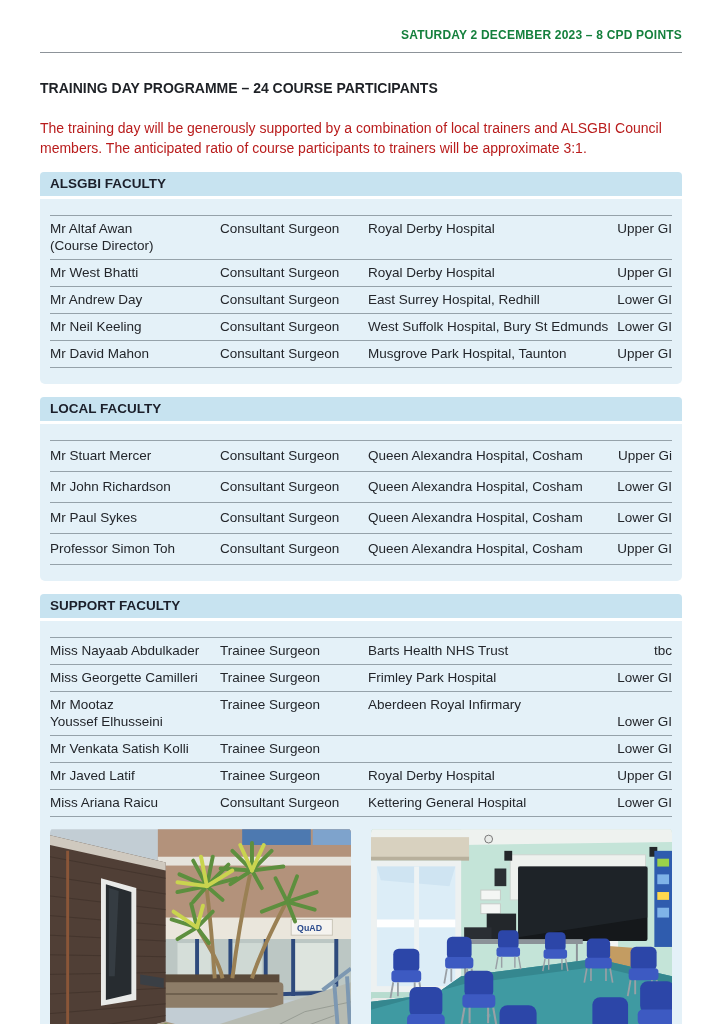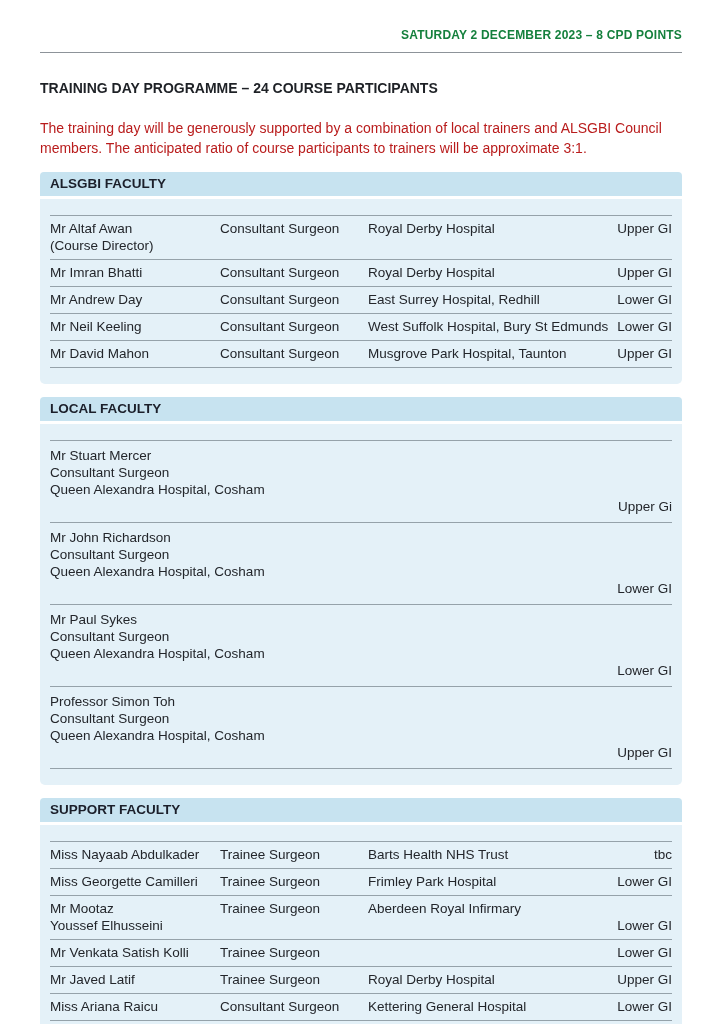--- a/index.html
+++ b/index.html
@@ -14,21 +14,21 @@
   .intro h1 { font-size:14px; margin:0 0 23px 0; color:#1e2126; font-weight:bold; }
   .intro p { font-size:14px; line-height:1.42; margin:0; color:#b91c1c; max-width:648px; }
 
   .faculty { margin-top:13px; }
   .sec-head { background:#c7e3f0; color:#1b1f2a; font-weight:bold; font-size:13.5px;
               padding:4px 10px 5px 10px; border-radius:4px 4px 0 0; margin-bottom:3px; }
   .sec-body { background:#e4f1f8; border-radius:0 0 5px 5px; padding:16px 10px; }
   .rows { border-bottom:1px solid #95a2aa; }
   .t-row { display:flex; align-items:flex-start; border-top:1px solid #95a2aa;
            padding:4px 0 5px 0; font-size:13.5px; color:#23262b; line-height:17px; }
-  .sec-local .t-row { padding:6px 0 7px 0;flex-direction:column; }
+  .sec-local .t-row { padding:6px 0 7px 0; }
   .c-name { width:170px; padding-right:6px; }
   .c-role { width:148px; white-space:nowrap; }
   .c-hosp { flex:1 1 auto; white-space:nowrap; }
   .c-spec { margin-left:auto; white-space:nowrap; text-align:right; padding-left:8px; }
   .c-spec.bottom { align-self:flex-end; }
 
   .photos { display:flex; gap:20px; margin-top:10px; }
   .photos svg { border-radius:6px; display:block; }
 </style>
 </head>
@@ -54,21 +54,21 @@
             <div class="c-name">
               <div>Mr Altaf Awan</div>
               <div>(Course Director)</div>
             </div>
             <div class="c-role">Consultant Surgeon</div>
             <div class="c-hosp">Royal Derby Hospital</div>
             <div class="c-spec">Upper GI</div>
           </div>
           <div class="t-row">
             <div class="c-name">
-              <div>Mr Imran Bhatti</div>
+              <div>Mr West Bhatti</div>
             </div>
             <div class="c-role">Consultant Surgeon</div>
             <div class="c-hosp">Royal Derby Hospital</div>
             <div class="c-spec">Upper GI</div>
           </div>
           <div class="t-row">
             <div class="c-name">
               <div>Mr Andrew Day</div>
             </div>
             <div class="c-role">Consultant Surgeon</div>

